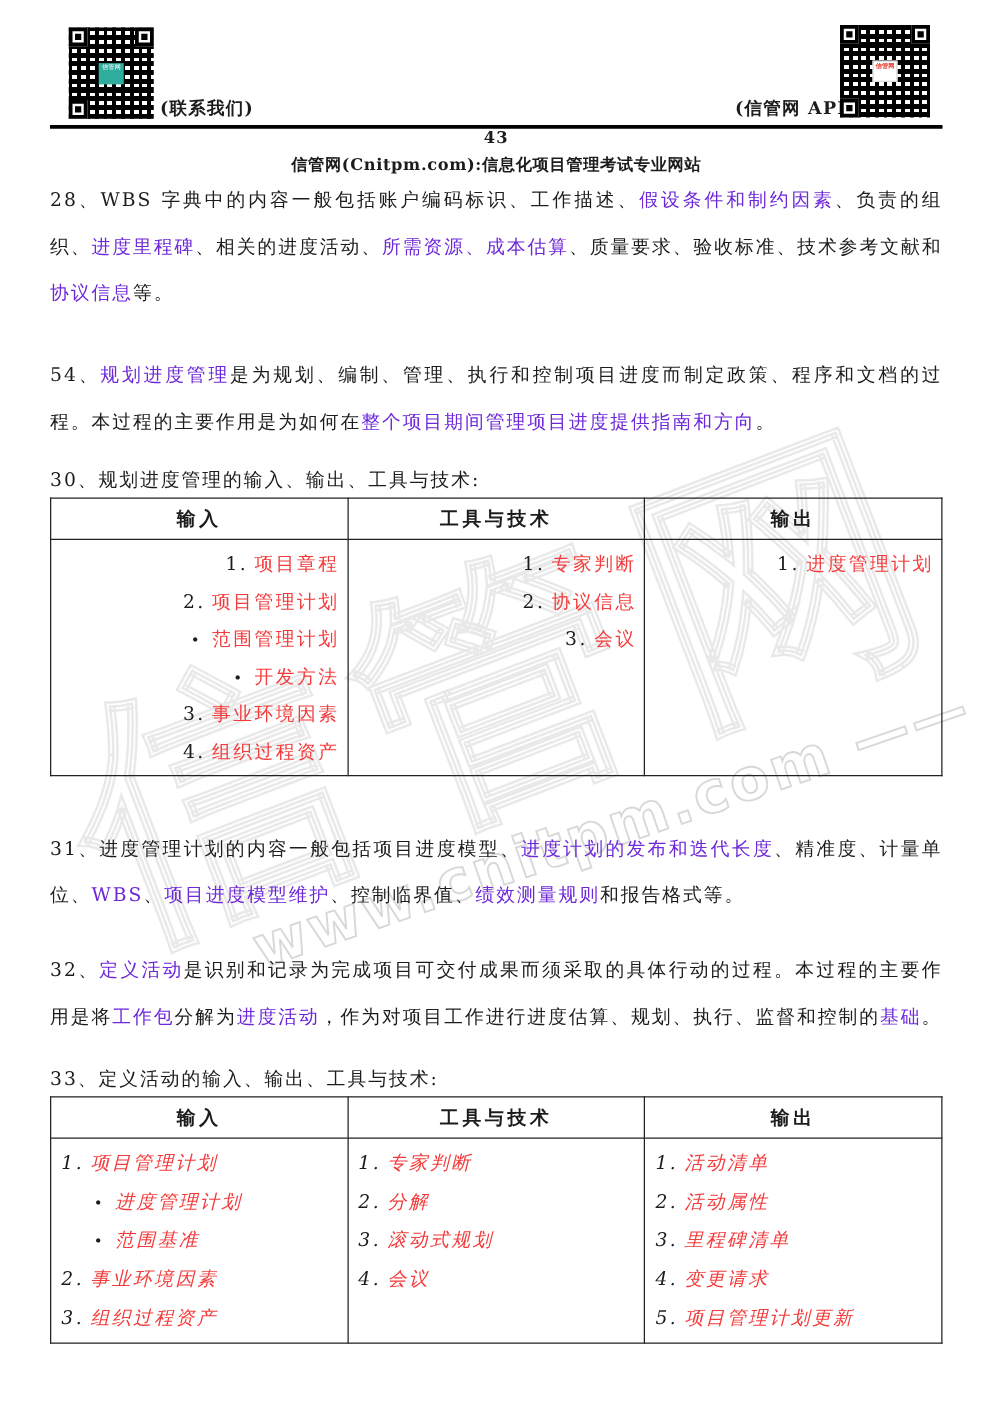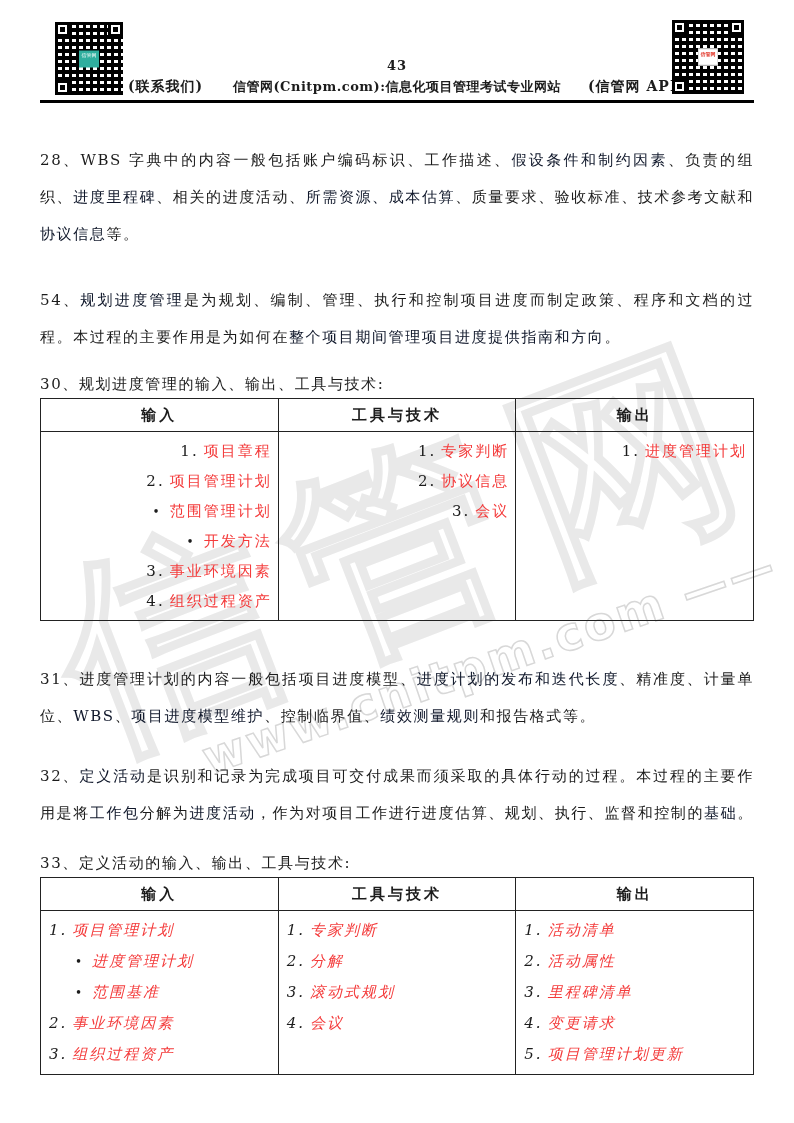--- a/index.html
+++ b/index.html
@@ -2,21 +2,21 @@
 <html><head>
 <meta charset="utf-8">
 <style>
   * { margin:0; padding:0; box-sizing:border-box; }
   html,body { background:#ffffff; }
   .page {
     position:relative; width:794px; height:1123px; margin:0 auto;
     background:#fff; overflow:hidden;
     font-family:"DejaVu Serif", serif; color:#1c1c1c;
   }
-  .red { color:#0f172a; }
+  .red { color:#6d28d9; }
 
   
   .wm-big {
     position:absolute; left:45px; top:440px; width:710px;
     text-align:center; white-space:nowrap;
     font-family:"DejaVu Sans", sans-serif; font-weight:bold;
     font-size:215px; letter-spacing:28px; line-height:1;
     color:transparent; -webkit-text-stroke:2px #e9e9e9;
     transform:rotate(-21deg); z-index:0; pointer-events:none;
   }
@@ -44,21 +44,21 @@
   .qr-logo {
     position:absolute; left:50%; top:50%; transform:translate(-50%,-50%);
     width:20px; height:17px; font-size:5px; line-height:8px; text-align:center;
     color:#fff; font-family:"DejaVu Sans", sans-serif; overflow:hidden;
   }
   .qr-logo.teal { background:#2fae9e; }
   .qr-logo.red  { background:#ffffff; color:#e23b2e; border:1px solid #ddd; font-weight:bold; }
   .hdr-label { position:absolute; top:78px; font-size:14px; font-weight:600; letter-spacing:1px; }
   .hdr-contact { left:128px; }
   .hdr-app { left:588px; }
-  .hdr-center { position:absolute; left:0; width:100%; text-align:center; font-weight:600; }
+  .hdr-center { position:absolute; left:0; width:100%; text-align:center; font-weight:600;margin-top:45px; }
   .hdr-page { top:58px; font-size:13px; letter-spacing:1px; }
   .hdr-title { top:78px; font-size:13px; letter-spacing:0.5px; }
   .hdr-rule { position:absolute; left:40px; right:40px; top:100px; height:3px; background:#000; }
 
   
   .content { position:absolute; left:0; top:103px; width:100%; padding:0 40px; z-index:1; }
   .para {
     font-size:15px; line-height:37px; letter-spacing:1.6px;
     text-align:justify; font-weight:500;
   }

